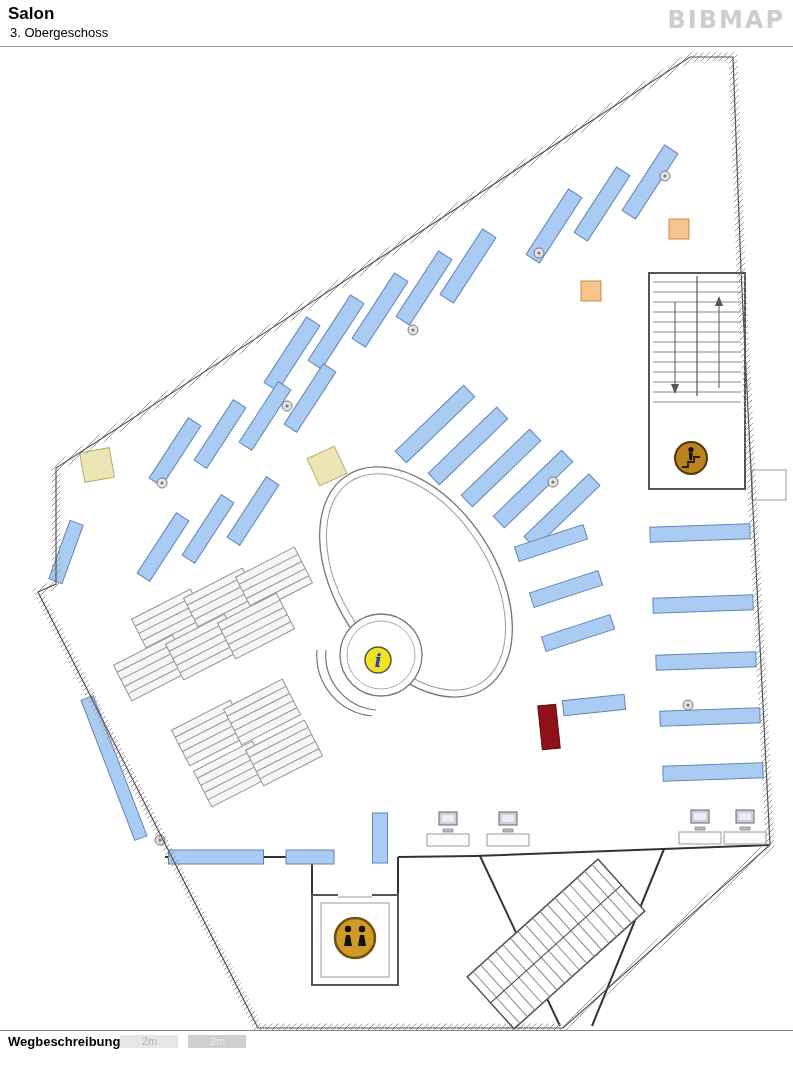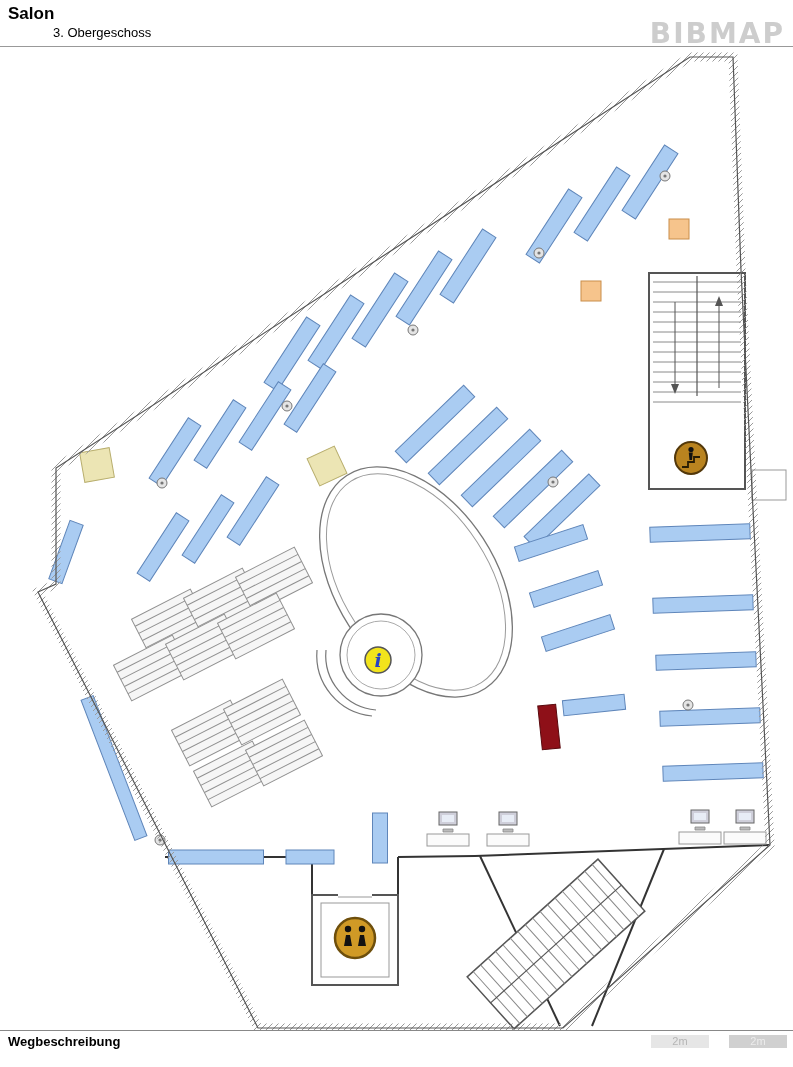--- a/index.html
+++ b/index.html
@@ -1,28 +1,28 @@
 <!DOCTYPE html>
 <html><head>
 <meta charset="utf-8">
 <style>
   html,body{margin:0;padding:0;background:#fff;}
   #app{position:relative;width:793px;height:1067px;background:#fff;overflow:hidden;
        font-family:"Liberation Sans",sans-serif;color:#000;}
   .header{position:absolute;top:0;left:0;right:0;height:46px;border-bottom:1px solid #999;background:#fff;z-index:5;}
   .title{position:absolute;left:8px;top:4px;font-size:17px;font-weight:bold;}
-  .subtitle{position:absolute;left:10px;top:25px;font-size:13px;margin-left:43px;}
-  .logo{position:absolute;right:8px;top:17px;font-size:28px;font-weight:bold;color:#cdcdcd;
+  .subtitle{position:absolute;left:10px;top:25px;font-size:13px;}
+  .logo{position:absolute;right:8px;top:6px;font-size:24px;font-weight:bold;color:#cdcdcd;
         letter-spacing:2px;font-family:"DejaVu Sans",sans-serif;}
   #plan{position:absolute;top:0;left:0;}
   .footer{position:absolute;left:0;right:0;top:1030px;height:37px;border-top:1px solid #888;
           background:#fff;z-index:5;box-sizing:border-box;padding:3px 6px 0 8px;
-          display:flex;justify-content:space-between;align-items:flex-start;}
+          display:flex;align-items:flex-start;}
   .footer-label{font-size:13px;font-weight:bold;}
-  .scaleboxes{display:flex;gap:20px;margin-top:1px;}
+  .scaleboxes{display:flex;gap:10px;margin-top:1px;}
   .scalebox{width:58px;height:13px;font-size:11px;line-height:13px;text-align:center;}
   .sb1{background:#e6e6e6;color:#b5b5b5;}
   .sb2{background:#d0d0d0;color:#ececec;}
 </style>
 </head>
 <body>
 
 <div id="app">
 
   <svg id="plan" viewBox="0 0 793 1067" width="793" height="1067">

